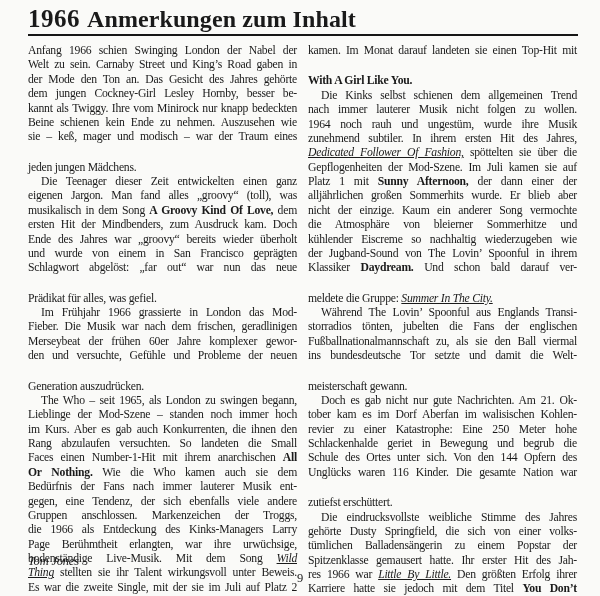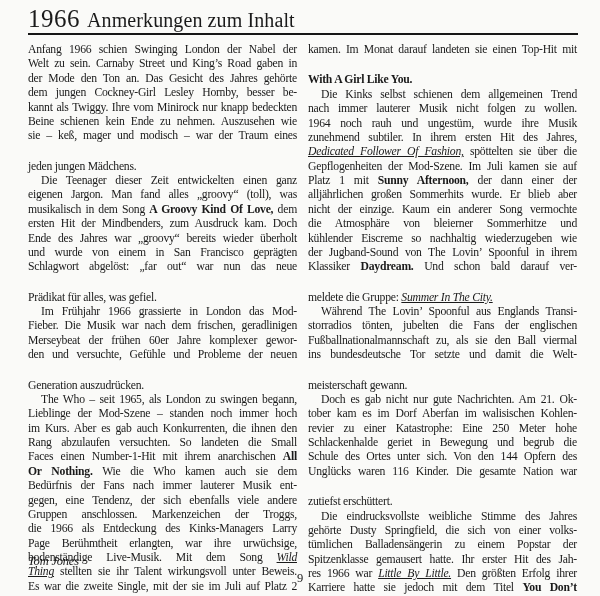--- a/index.html
+++ b/index.html
@@ -8,24 +8,24 @@
     background: #fafaf8;
     color: #1a1a1a;
     font-family: "Liberation Serif", serif;
     position: relative;
     overflow: hidden;
   }
   .page { padding: 6px 22px 0 28px; }
 
   .header { display: flex; align-items: baseline; gap: 7px; }
   .year {
-    font-size: 25px; font-weight: normal; line-height: 26px;
+    font-size: 25px; font-weight: bold; line-height: 26px;
     letter-spacing: 0.5px;
   }
-  .htitle { font-size: 20px; font-weight: normal; letter-spacing: 0.1px; }
+  .htitle { font-size: 24px; font-weight: bold; letter-spacing: 0.1px; }
   .rule { border-top: 2.5px solid #161616; margin-top: 1px; }
 
   .columns { display: flex; gap: 11px; margin-top: 8px; }
   .col {
     width: 269px; flex: 0 0 269px;
     font-size: 11.7px; line-height: 14.37px;
     letter-spacing: -0.25px;
   }
   .line { text-align: justify; text-align-last: justify; }
   .line.end { text-align-last: left; margin-top: 16px; }

